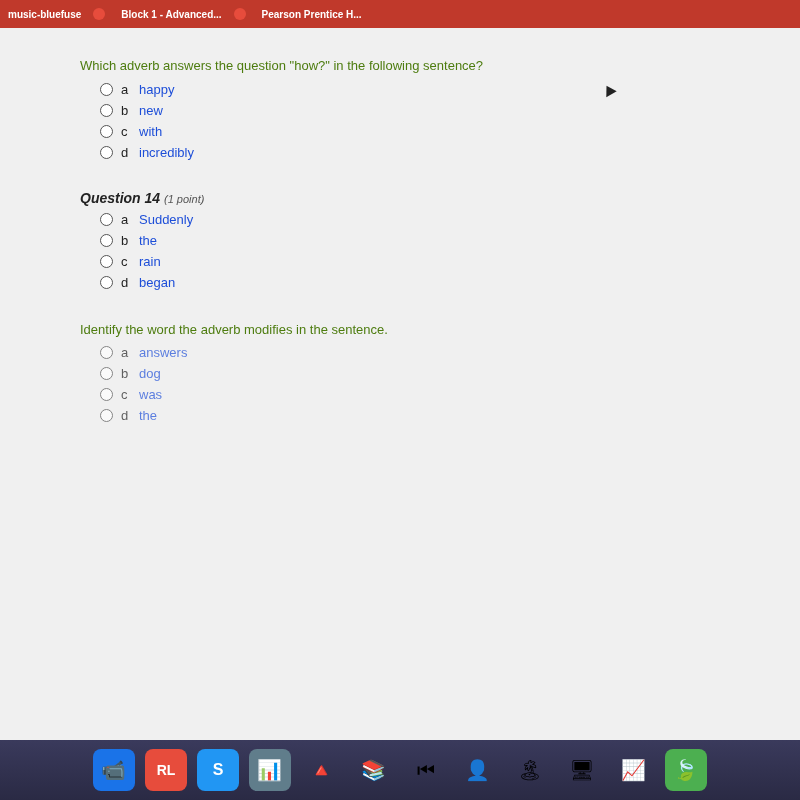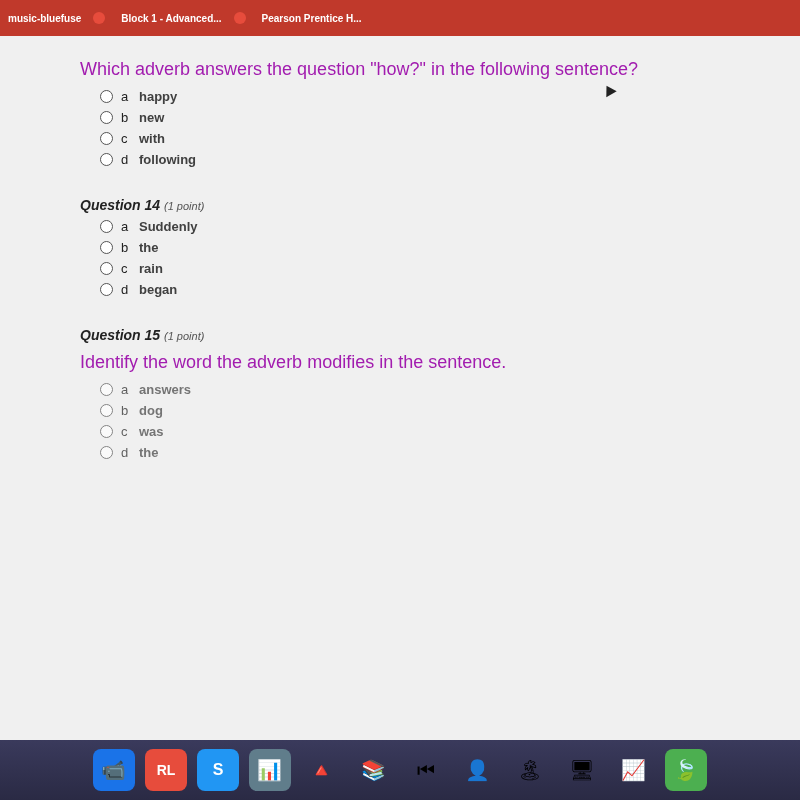--- a/index.html
+++ b/index.html
@@ -8,21 +8,21 @@
       width: 800px;
       height: 800px;
       background: #1a1a2e;
       font-family: Arial, sans-serif;
       overflow: hidden;
       position: relative;
     }
 
     .top-bar {
       width: 100%;
-      height: 36px;
+      height: 28px;
       background: #c0392b;
       display: flex;
       align-items: center;
       padding: 0 8px;
       gap: 12px;
     }
 
     .top-bar-item {
       color: white;
       font-size: 10px;
@@ -40,24 +40,25 @@
 
     .main-content {
       width: 100%;
       height: calc(800px - 20px - 60px);
       background: #f0f0f0;
       padding: 20px 80px;
       overflow-y: auto;
     }
 
     .question-intro {
-      font-size: 18px;
-      color: #a21caf;
+      font-size: 13px;
+      color: #4d7c0f;
       margin-bottom: 6px;
       line-height: 1.5;
+      margin-top: 8px;
     }
 
     .sentence {
       font-size: 13px;
       color: #222;
       margin-bottom: 14px;
       line-height: 1.5;
     }
 
     .options {
@@ -84,22 +85,21 @@
     }
 
     .option-letter {
       min-width: 18px;
       font-size: 13px;
       color: #222;
     }
 
     .option-text {
       font-size: 13px;
-      color: #404040;
-      font-weight: bold;
+      color: #1d4ed8;
     }
 
     .question-block {
       margin-bottom: 30px;
     }
 
     .question-title {
       font-size: 14px;
       font-weight: bold;
       color: #222;
@@ -195,21 +195,21 @@
         <span class="option-text">new</span>
       </div>
       <div class="option-row">
         <div class="radio-circle"></div>
         <span class="option-letter">c</span>
         <span class="option-text">with</span>
       </div>
       <div class="option-row">
         <div class="radio-circle"></div>
         <span class="option-letter">d</span>
-        <span class="option-text">following</span>
+        <span class="option-text">incredibly</span>
       </div>
     </div>
   </div>
 
   <div class="question-block">
     <p class="question-title">
       <span>Question 14</span>
       <span class="point-label">(1 point)</span>
     </p>
     <div class="options">
@@ -230,24 +230,20 @@
       </div>
       <div class="option-row">
         <div class="radio-circle"></div>
         <span class="option-letter">d</span>
         <span class="option-text">began</span>
       </div>
     </div>
   </div>
 
   <div class="question-block q15-block">
-    <p class="question-title">
-      <span>Question 15</span>
-      <span class="point-label">(1 point)</span>
-    </p>
     <p class="question-intro">Identify the word the adverb modifies in the sentence.</p>
     <div class="options q15-options">
       <div class="option-row">
         <div class="radio-circle"></div>
         <span class="option-letter">a</span>
         <span class="option-text">answers</span>
       </div>
       <div class="option-row">
         <div class="radio-circle"></div>
         <span class="option-letter">b</span>

